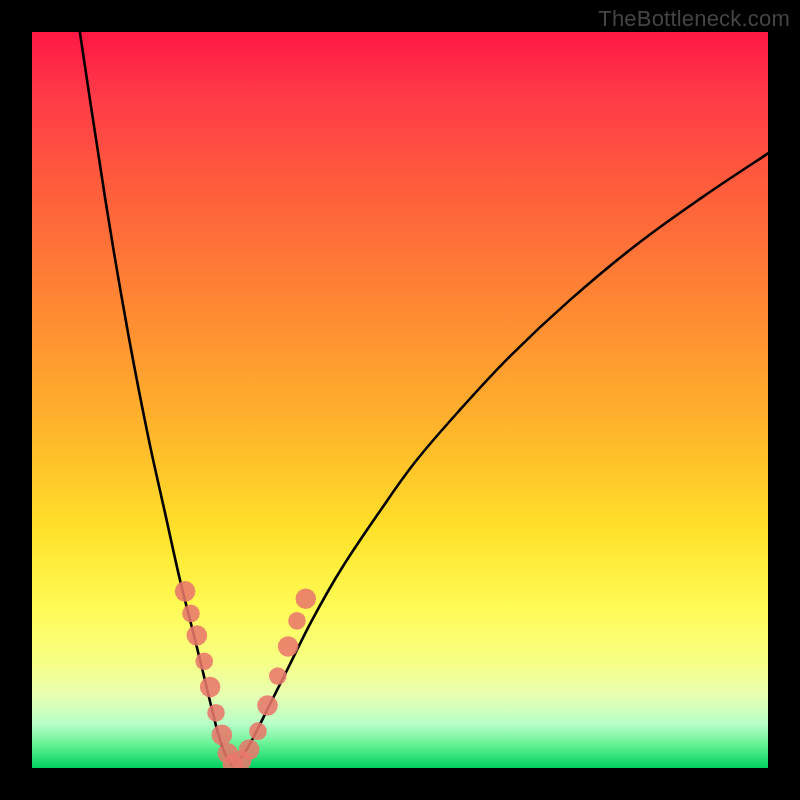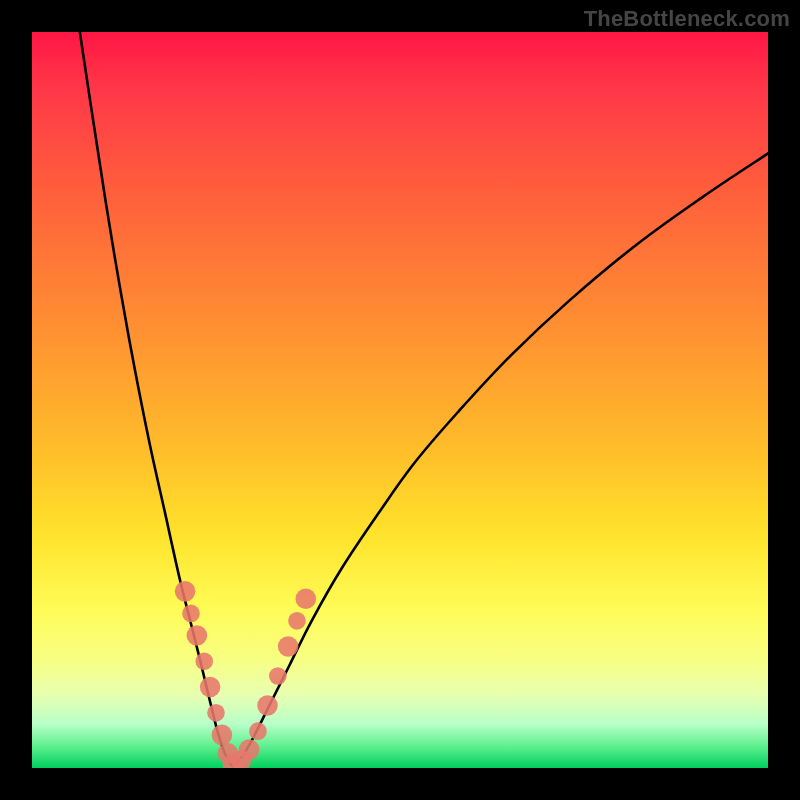--- a/index.html
+++ b/index.html
@@ -39,21 +39,21 @@
       #60f090 97%,
       #00d060 100%
     );
   }
   .watermark {
     position: absolute;
     top: 6px;
     right: 10px;
     color: #555;
     font-size: 22px;
-    font-weight: 700;
+    font-weight: 400;
     letter-spacing: 0.2px;
     opacity: 0.82;
     user-select: none;
   }
   svg.curves {
     position: absolute;
     left: 0;
     top: 0;
     width: 736px;
     height: 736px;

